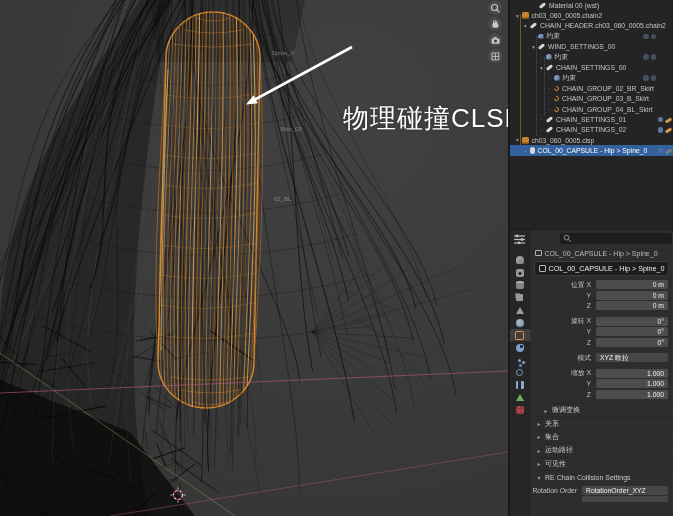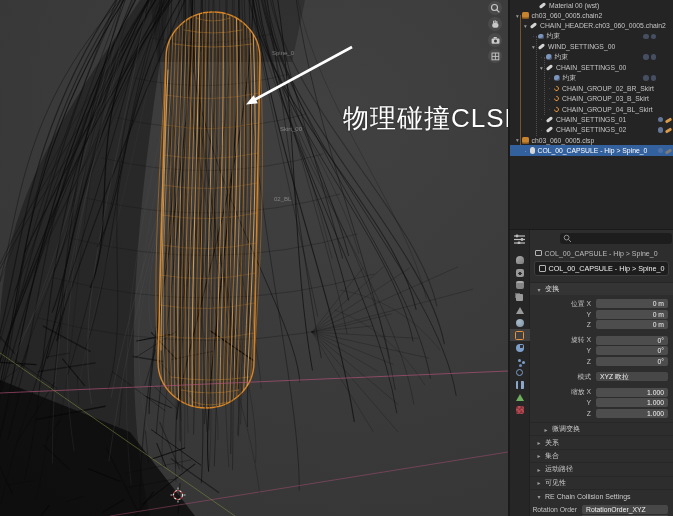--- a/index.html
+++ b/index.html
@@ -544,24 +544,20 @@
         <div class="bcrow">
           <span class="cube"></span>
           <span>COL_00_CAPSULE - Hip &gt; Spine_0</span>
         </div>
 
         <div class="namefield">
           <span class="cube"></span>
           <span>COL_00_CAPSULE - Hip &gt; Spine_0</span>
         </div>
 
-        <div class="pnlhead">
-          <span class="chev">▾</span>
-          <span>变换</span>
-        </div>
 
         <div class="gap" style="height:3px"></div>
         <div class="frow">
           <span class="flab"><span>位置</span> <span>X</span></span>
           <span class="fval">0 m</span>
         </div>
         <div class="frow">
           <span class="flab"><span>Y</span></span>
           <span class="fval">0 m</span>
         </div>

